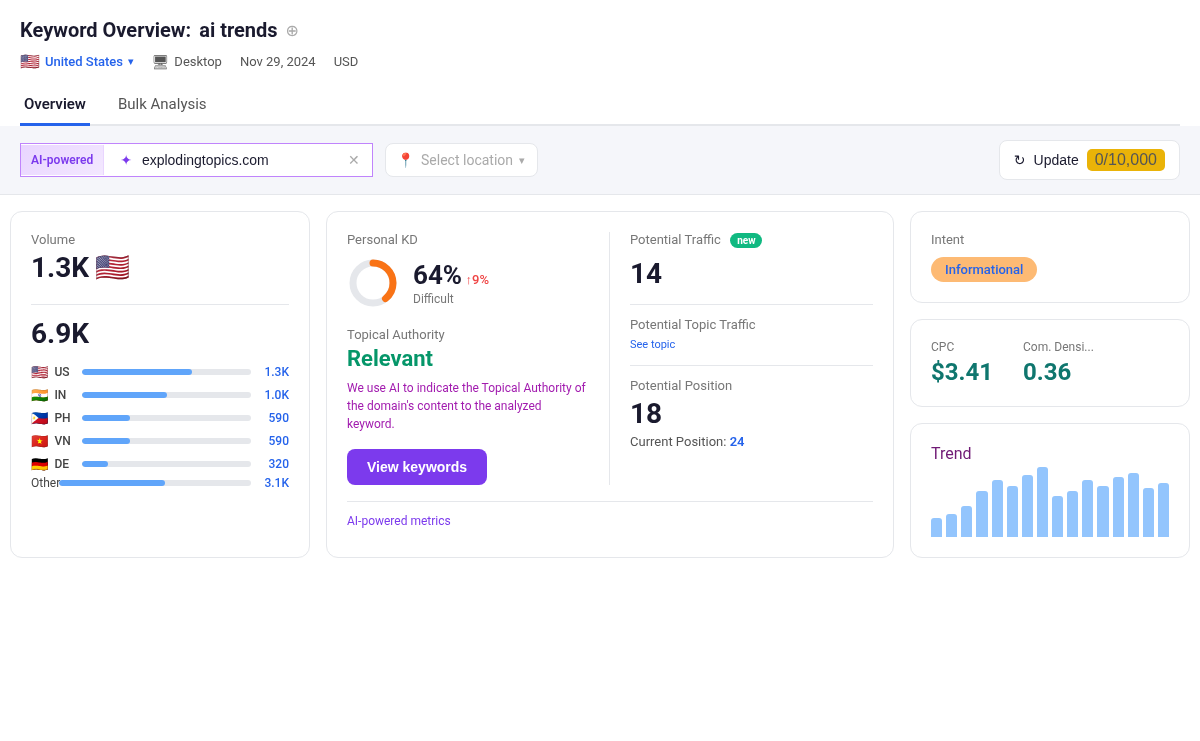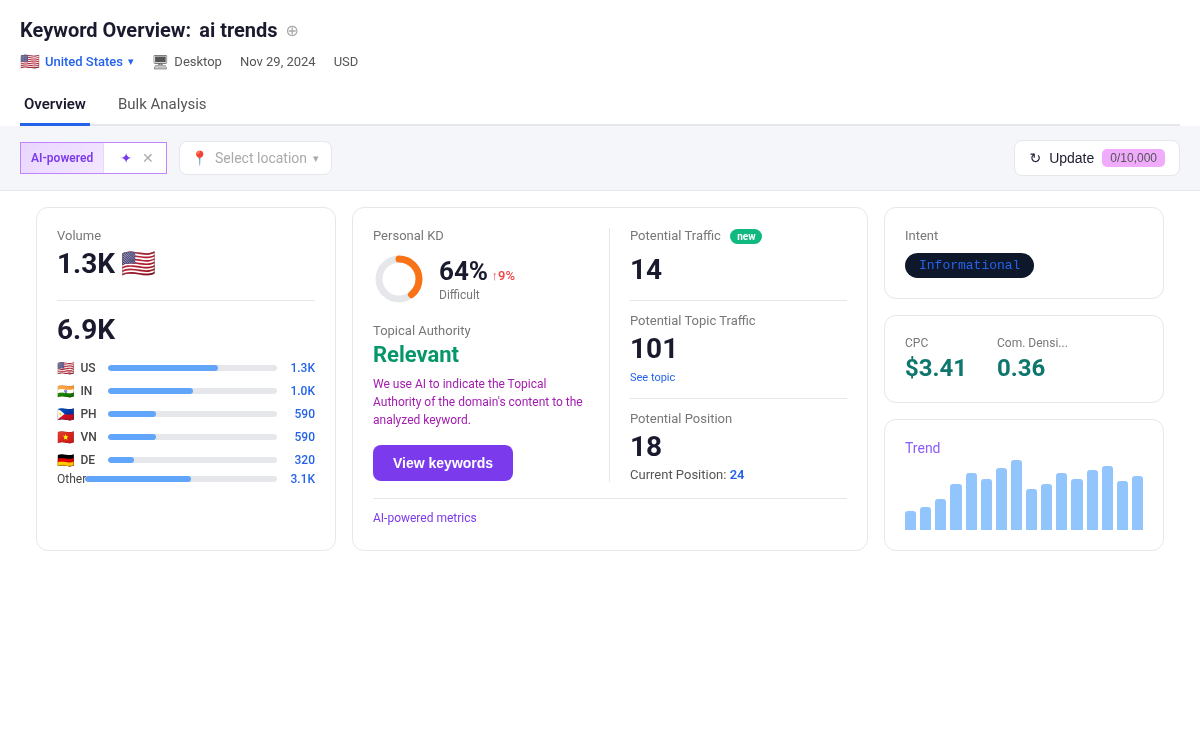--- a/index.html
+++ b/index.html
@@ -156,29 +156,29 @@
       gap: 8px;
       background: #fff;
       border: 1.5px solid #e5e7eb;
       border-radius: 8px;
       padding: 8px 14px;
       cursor: pointer;
       font-size: 14px;
       color: #1a1a2e;
     }
     .update-count {
-      background: #f0abfc;
+      background: #eab308;
       border-radius: 5px;
       padding: 2px 8px;
-      font-size: 12px;
+      font-size: 16px;
       color: #555;
     }
     
     .main {
-      padding: 16px 36px;
+      padding: 16px 10px;
       display: grid;
       grid-template-columns: 300px 1fr 280px;
       gap: 16px;
     }
     .card {
       background: #fff;
       border: 1.5px solid #e5e7eb;
       border-radius: 12px;
       padding: 20px;
     }
@@ -289,33 +289,32 @@
     .ptt-value { font-size: 28px; font-weight: 700; color: #1a1a2e; }
     .see-topic { font-size: 11px; color: #2563eb; cursor: pointer; margin-top: 6px; margin-bottom: 14px; }
     .pp-label { font-size: 13px; color: #777; margin-top: 8px; margin-bottom: 4px; }
     .pp-value { font-size: 28px; font-weight: 700; color: #1a1a2e; }
     .cp-text { font-size: 13px; color: #555; margin-top: 4px; }
     .cp-num { color: #2563eb; font-weight: 600; }
     
     .right-col { grid-column: 3; display: flex; flex-direction: column; gap: 16px; }
     .intent-card .intent-label { font-size: 13px; color: #777; margin-bottom: 10px; }
     .intent-badge {
-      background: #0f172a;
+      background: #fdba74;
       color: #2563eb;
       border-radius: 20px;
       padding: 5px 14px;
       font-size: 13px;
       font-weight: 500;
       display: inline-block;
-      font-family: Liberation Mono, monospace;
     }
     .cpc-row { display: flex; gap: 30px; }
     .cpc-col .cpc-label { font-size: 12px; color: #777; margin-bottom: 4px; }
     .cpc-val { font-size: 24px; font-weight: 700; color: #0f766e; }
-    .trend-label { font-size: 14px; color: #8b5cf6; margin-bottom: 4px; }
+    .trend-label { font-size: 16px; color: #701a75; margin-bottom: 4px; }
     .trend-bars {
       display: flex;
       align-items: flex-end;
       gap: 4px;
       height: 70px;
     }
     .trend-bar {
       flex: 1;
       background: #93c5fd;
       border-radius: 3px 3px 0 0;
@@ -356,20 +355,21 @@
       <div class="tab active">Overview</div>
       <div class="tab">Bulk Analysis</div>
     </div>
   </div>
 
   <div class="toolbar">
     <div class="search-wrapper">
       <div class="ai-badge">AI-powered</div>
       <div class="search-input-wrapper">
         <span class="magic-icon">✦</span>
+        <input class="search-input" value="explodingtopics.com" style="">
         <span class="clear-icon">✕</span>
       </div>
     </div>
     <div class="location-selector">
       <span class="location-icon">📍</span>
       <span>Select location</span>
       <span style="font-size:11px;color:#aaa;">▾</span>
     </div>
     <div class="toolbar-spacer"></div>
     <button class="update-btn">
@@ -466,21 +466,20 @@
         </div>
 
         <div class="traffic-section">
           <div class="section-label">
             <span>Potential Traffic</span>
             <span class="new-badge">new</span>
           </div>
           <div class="pt-value">14</div>
           <hr class="divider">
           <div class="ptt-label">Potential Topic Traffic</div>
-          <div class="ptt-value">101</div>
           <div class="see-topic">See topic</div>
           <hr class="divider">
           <div class="pp-label">Potential Position</div>
           <div class="pp-value">18</div>
           <div class="cp-text">
             <span>Current Position:</span>
             <span class="cp-num">24</span>
           </div>
         </div>
       </div>

